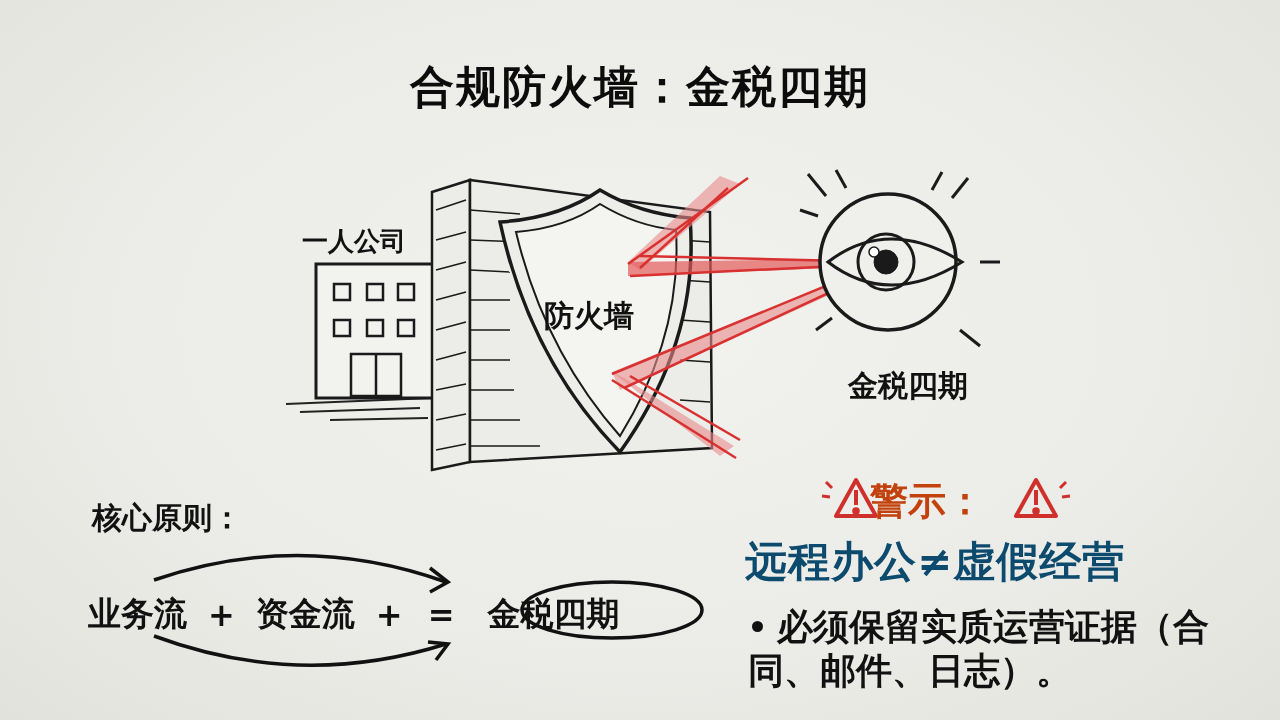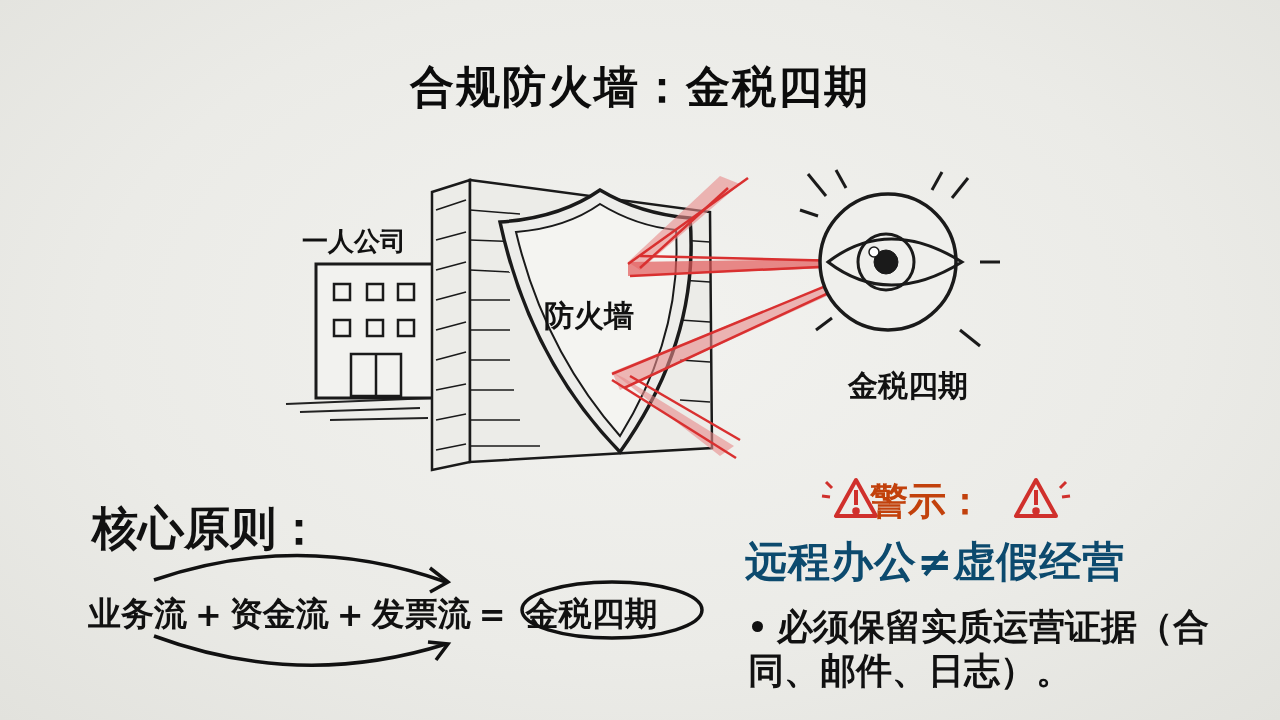--- a/index.html
+++ b/index.html
@@ -10,22 +10,22 @@
     color:#111;
   }
   .abs { position:absolute; }
   .title {
     left:0; top:58px; width:1280px; text-align:center;
     font-size:44px; font-weight:bold; letter-spacing:2px; color:#0c0c0c;
   }
   .lbl-company { left:302px; top:224px; font-size:26px; font-weight:bold; }
   .lbl-firewall { left:544px; top:296px; font-size:30px; font-weight:bold; }
   .lbl-jinshui { left:848px; top:366px; font-size:30px; font-weight:bold; }
-  .principle-heading { left:92px; top:498px; font-size:46px; font-weight:bold; }
-  .formula { left:88px; top:592px; font-size:33px; font-weight:bold; white-space:nowrap; display:flex; align-items:center; gap:4px; }
+  .principle-heading { left:92px; top:498px; font-size:30px; font-weight:bold; }
+  .formula { left:88px; top:592px; font-size:33px; font-weight:bold; white-space:nowrap; display:flex; align-items:center; gap:17px; }
   .formula .op { font-size:32px; margin:0 4px; }
   .formula .result { position:relative; padding:0 10px; margin-left:2px; }
   .warn-row { left:818px; top:476px; display:flex; align-items:center; gap:8px; color:#c2410c; font-size:38px; font-weight:bold; }
   .warn-sub { left:745px; top:534px; font-size:42px; font-weight:bold; color:#0c4a6e; letter-spacing:1px; }
   .bullet { left:748px; top:605px; width:510px; font-size:36px; font-weight:bold; line-height:44px; }
   .bullet .dot { display:inline-block; width:11px; height:11px; background:#111; border-radius:50%; margin:0 14px 6px 4px; vertical-align:middle; }
   svg { position:absolute; left:0; top:0; }
 </style>
 </head>
 <body>
@@ -150,21 +150,20 @@
 <div class="abs lbl-company">一人公司</div>
 <div class="abs lbl-firewall">防火墙</div>
 <div class="abs lbl-jinshui">金税四期</div>
 
 <div class="abs principle-heading">核心原则：</div>
 <div class="abs formula">
   <span>业务流</span>
   <span class="op">+</span>
   <span>资金流</span>
   <span class="op">+</span>
-  <span>发票流</span>
   <span class="op">=</span>
   <span class="result">金税四期</span>
 </div>
 
 <div class="abs warn-row">
   <span style="width:44px"></span>
   <span>警示：</span>
 </div>
 <div class="abs warn-sub">远程办公≠虚假经营</div>
 <div class="abs bullet"><span class="dot"></span><span>必须保留实质运营证据（合同、邮件、日志）。</span></div>

